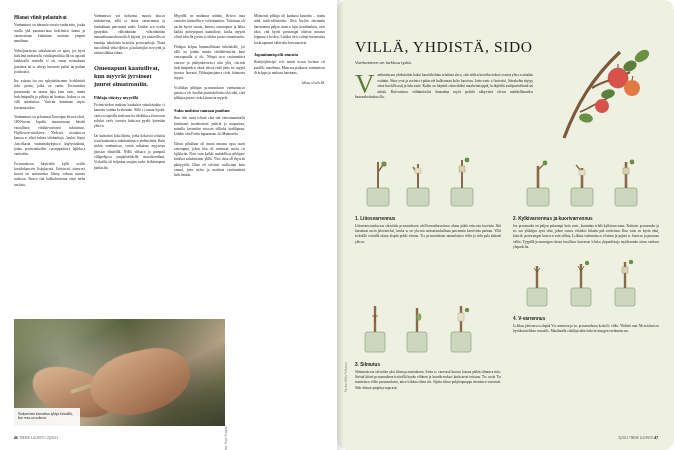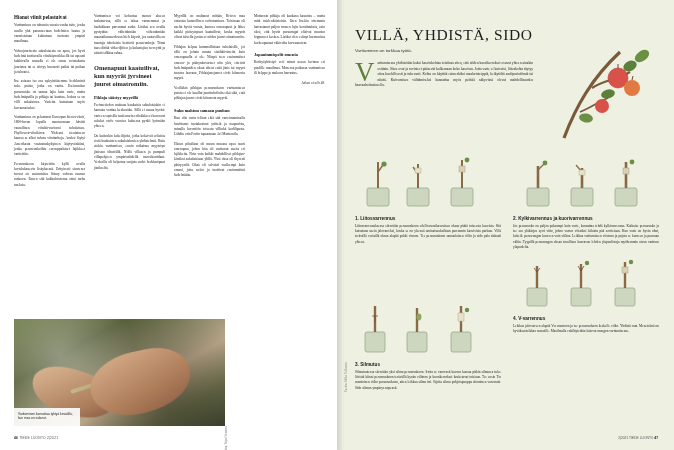--- a/index.html
+++ b/index.html
@@ -143,21 +143,22 @@
     color: #555;
     letter-spacing: 0.2px;
   }
   .footer-left .pg { font-weight: bold; color: #222; }
 
   
   .page-right {
     position: relative;
     width: 337px; height: 450px;
     background: #eef0e2;
-    padding: 26px 16px 18px 18px;
+    padding: 38px 16px 18px 18px;
+    border-radius: 10px;
   }
   .page-right:before {
     content: "";
     position: absolute; left: 0; top: 0; bottom: 0; width: 7px;
     background: linear-gradient(90deg, rgba(0,0,0,0.12), rgba(0,0,0,0));
   }
   .r-title {
     font-family: "Liberation Serif", serif;
     font-size: 15.5px;
     letter-spacing: 0.6px;

